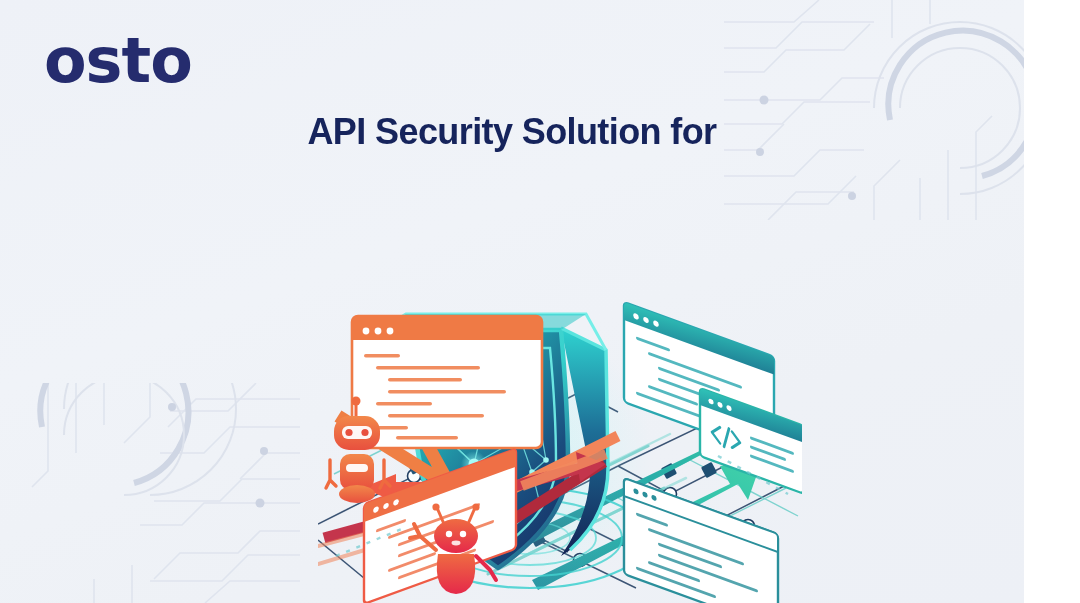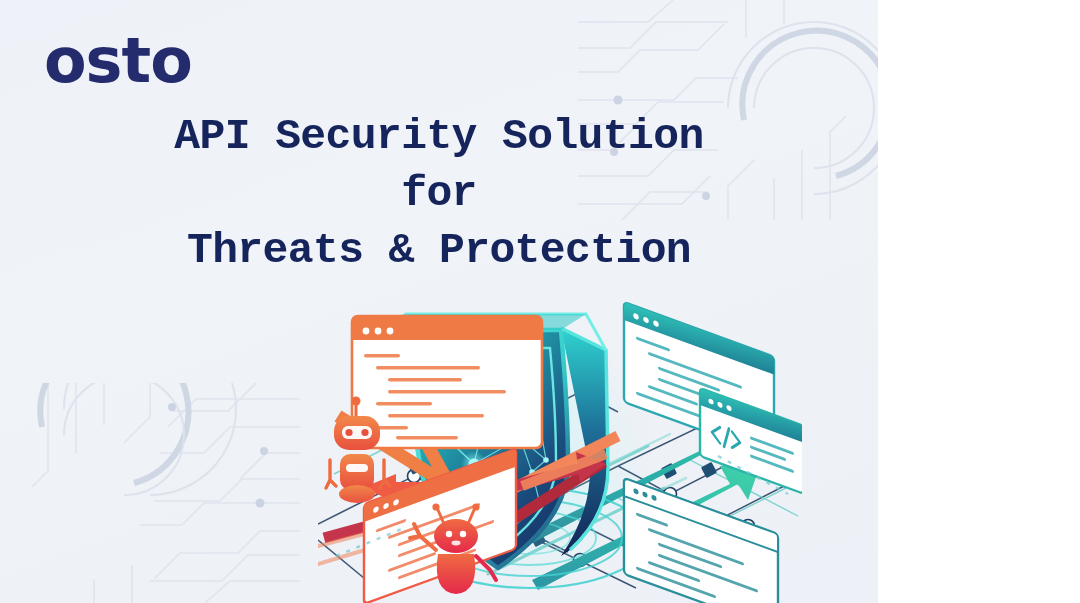--- a/index.html
+++ b/index.html
@@ -2,21 +2,21 @@
 <html><head>
 <meta charset="utf-8">
 <style>
   html, body {
     margin: 0;
     padding: 0;
     background: #ffffff;
   }
   #canvas {
     position: relative;
-    width: 878px;
+    width: 1024px;
     height: 603px;
     overflow: hidden;
     background: linear-gradient(160deg, #eef1f7 0%, #f0f3f8 40%, #eef1f6 70%, #edf0f6 100%);
     font-family: "Liberation Sans", sans-serif;
   }
 
   
   .circuit {
     position: absolute;
     pointer-events: none;
@@ -38,26 +38,26 @@
   }
 
   
   .headline {
     position: absolute;
     left: 50%;
     transform: translateX(-50%);
     top: 108px;
     width: 620px;
     text-align: center;
-    font-size: 43px;
+    font-size: 36px;
     font-weight: 700;
     line-height: 1.33;
     letter-spacing: -0.6px;
     color: #16245c;
-    font-family: Liberation Mono, monospace;
+    font-family: Liberation Sans, sans-serif;
   }
 
   
   .illus {
     position: absolute;
     left: 318px;
     top: 288px;
     width: 484px;
     height: 315px;
   }
@@ -128,21 +128,20 @@
       <circle cx="260" cy="120" r="4.5"></circle>
       <circle cx="264" cy="68" r="4"></circle>
       <circle cx="172" cy="24" r="4"></circle>
     </g>
   </svg>
 
   <div class="logo">osto</div>
 
   <div class="headline">
     <div>API Security Solution for</div>
-    <div>Threats &amp; Protection</div>
   </div>
 
   <svg class="illus" viewBox="0 0 484 315" fill="none">
 
     <defs>
       <linearGradient id="gShieldFace" x1="0" y1="0" x2="1" y2="1">
         <stop offset="0%" stop-color="#35c9c1"></stop>
         <stop offset="38%" stop-color="#22a3ae"></stop>
         <stop offset="72%" stop-color="#1a4d7e"></stop>
         <stop offset="100%" stop-color="#15265d"></stop>

